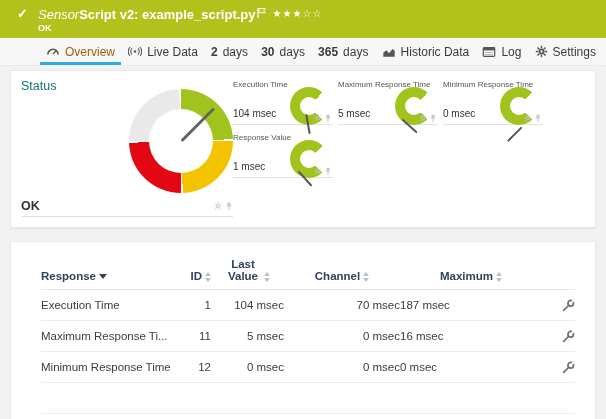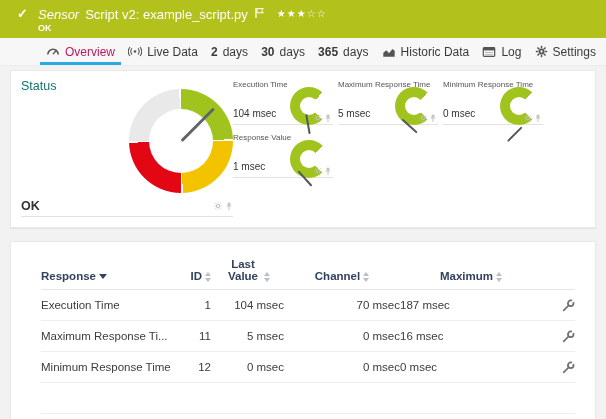--- a/index.html
+++ b/index.html
@@ -7,33 +7,33 @@
     --gauge-yellow:#f3c300; --gauge-red:#e30613; --gauge-gray:#e9e9e9;
     --needle:#606568; --table-header-text:#32425c;
   }
   *{box-sizing:border-box;margin:0;padding:0}
   html,body{width:606px;height:419px;overflow:hidden}
   body{font-family:"Liberation Sans",sans-serif;background:#f2f2f2;font-size:12px;color:#3a3a3a}
 
   
   .topbar{height:38px;background:var(--header-bg);color:#fff;position:relative}
   .check-icon{position:absolute;left:17px;top:6px;font-size:13px;font-weight:bold}
-  .title-line{position:absolute;left:38px;top:7px;display:flex;align-items:center;gap:6px;font-size:13px;white-space:nowrap}
+  .title-line{position:absolute;left:38px;top:7px;display:flex;align-items:center;font-size:13px;white-space:nowrap}
   .title-line em{font-style:italic;font-weight:normal}
-  .title-line strong{font-weight:normal}
+  .title-line strong{font-weight:bold}
   .flag-icon{margin-left:1px;margin-top:-4px}
   .stars{margin-left:6px;font-size:10px;letter-spacing:1px;margin-top:-2px}
   .star{color:#fff}
   .status-line{position:absolute;left:38px;top:23px;font-size:9px;font-weight:bold}
 
   
   .tabs{height:28px;background:#f7f7f7;border-bottom:1px solid #ececec;display:flex;align-items:stretch;justify-content:space-between;padding:0 10px 0 46px;font-size:12px;color:#3a3a3a}
   .tab{display:flex;align-items:center;gap:5px;position:relative;cursor:pointer;white-space:nowrap}
   .tab .tab-strong{font-weight:bold}
-  .tab.active{color:#be185d}
+  .tab.active{color:#a16207}
   .tab.active::after{content:"";position:absolute;left:-6px;right:-6px;bottom:0;height:3px;background:var(--accent-blue)}
   .tab-icon{display:inline-flex;align-items:center}
   .tab-icon svg{display:block}
 
   
   .content{padding:4px 10px 0 10px}
   .panel{background:#fff;border:1px solid #e9e9e9;box-shadow:0 1px 1px rgba(0,0,0,.05)}
   .panel-gauges{height:158px;position:relative;margin-bottom:13px}
 
   .status-label{position:absolute;left:10px;top:8px;font-size:12.5px;color:#0f766e}

